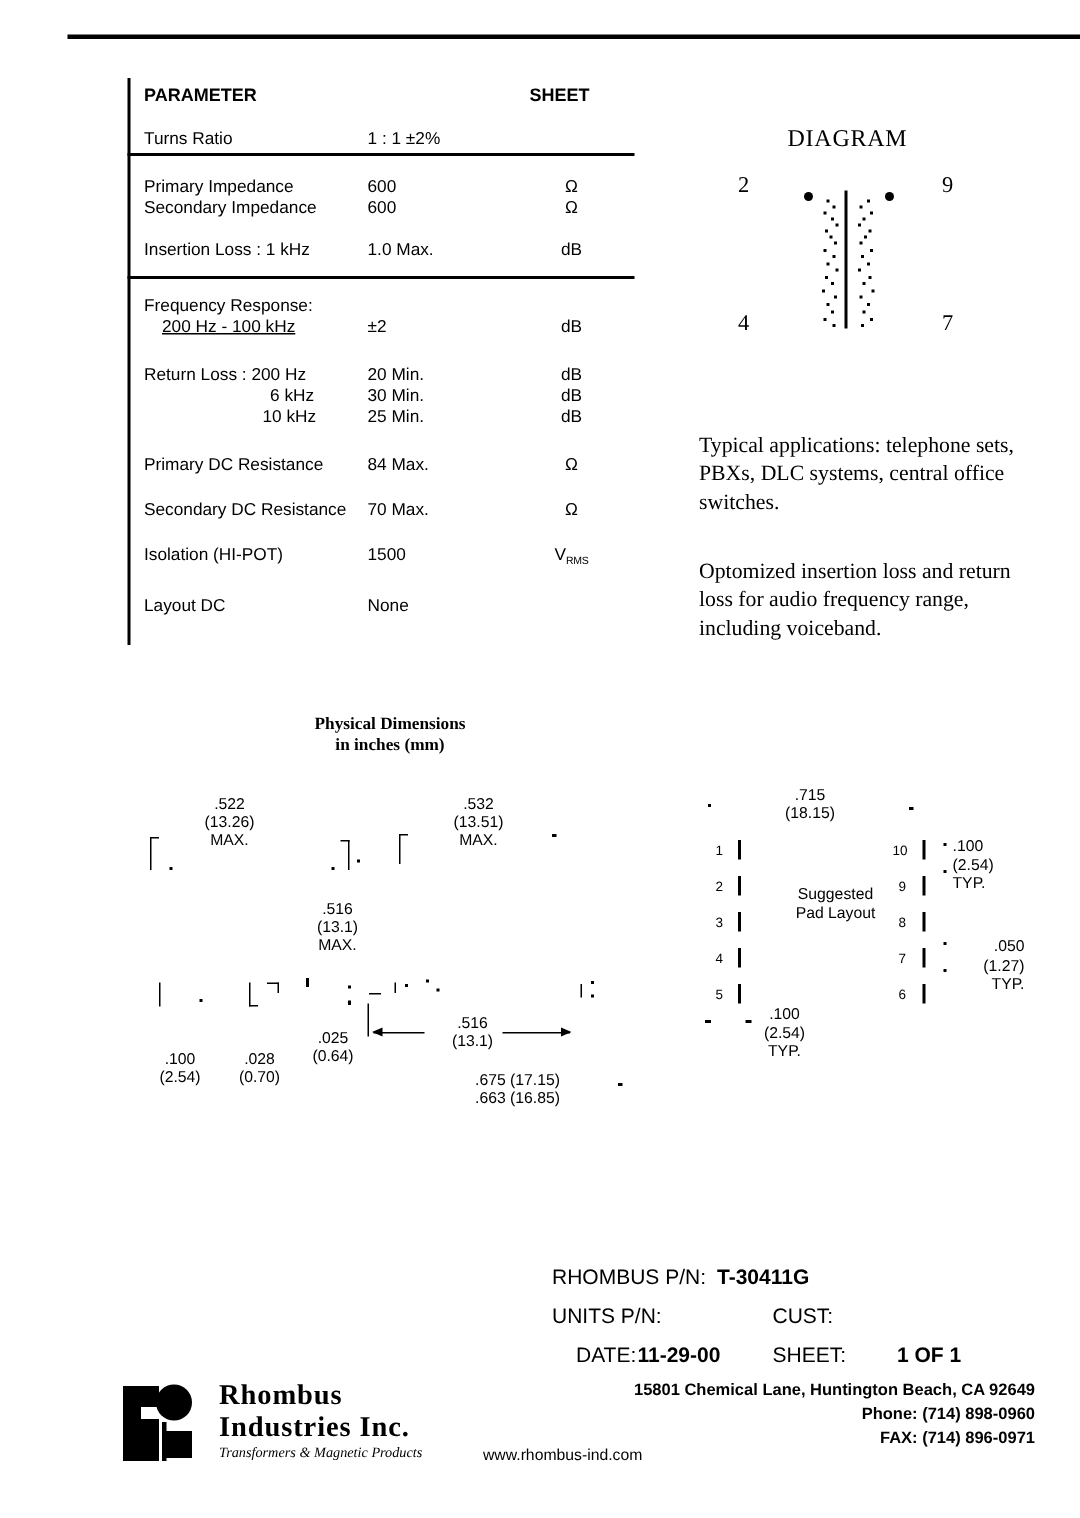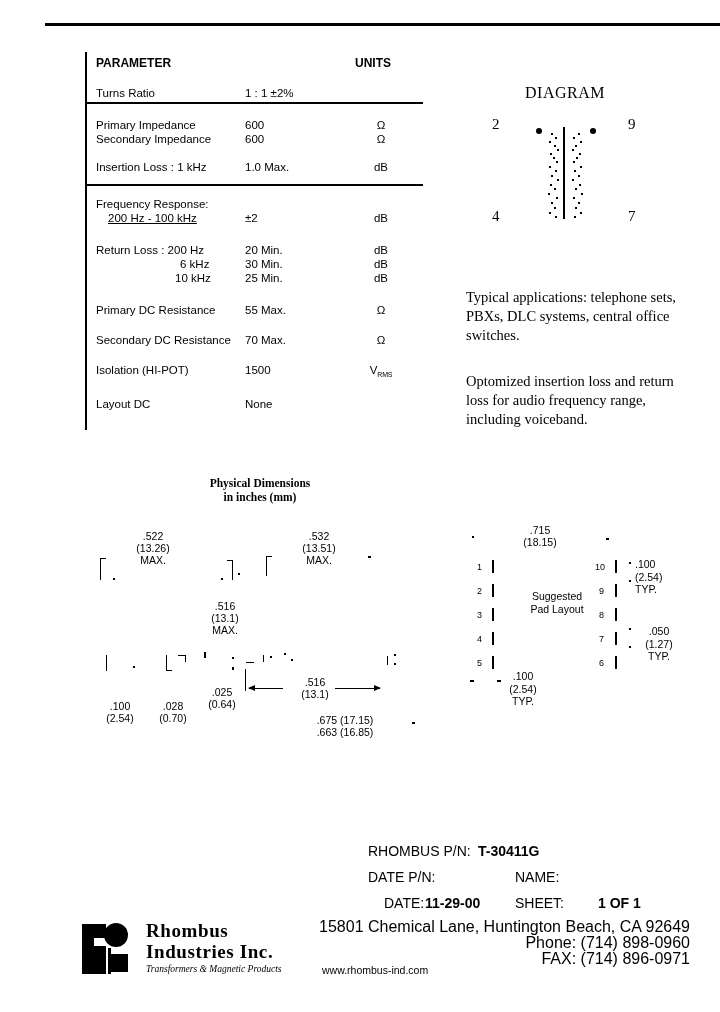--- a/index.html
+++ b/index.html
@@ -270,22 +270,22 @@
     top: 44px;
     font-family: "Liberation Serif", serif;
     font-style: italic;
     font-size: 9.5px;
   }
   .addr {
     position: absolute;
     right: 30px;
     top: 919px;
     text-align: right;
-    font-size: 16px;
-    font-weight: normal;
+    font-size: 11px;
+    font-weight: bold;
     line-height: 16px;
   }
   .website {
     position: absolute;
     left: 322px;
     top: 964px;
     font-size: 10.5px;
   }
 </style>
 </head>
@@ -295,21 +295,21 @@
 
   <div class="top-rule"></div>
 
   <div class="spec-table">
     <div class="vrule"></div>
     <div class="hrule" style="top:50px"></div>
     <div class="hrule" style="top:132px"></div>
 
     <div class="row hdr" style="top:4px">
       <span class="c-param">PARAMETER</span>
-      <span class="c-unit">UNITS</span>
+      <span class="c-unit">SHEET</span>
     </div>
 
     <div class="row" style="top:34px">
       <span class="c-param">Turns Ratio</span>
       <span class="c-val">1 : 1  ±2%</span>
     </div>
 
     <div class="row" style="top:66px">
       <span class="c-param">Primary Impedance</span>
       <span class="c-val">600</span>
@@ -347,21 +347,21 @@
       <span class="c-unit">dB</span>
     </div>
     <div class="row" style="top:219px">
       <span class="c-param" style="left:90px">10 kHz</span>
       <span class="c-val">25 Min.</span>
       <span class="c-unit">dB</span>
     </div>
 
     <div class="row" style="top:251px">
       <span class="c-param">Primary DC Resistance</span>
-      <span class="c-val">55 Max.</span>
+      <span class="c-val">84 Max.</span>
       <span class="c-unit">Ω</span>
     </div>
     <div class="row" style="top:281px">
       <span class="c-param">Secondary DC Resistance</span>
       <span class="c-val">70 Max.</span>
       <span class="c-unit">Ω</span>
     </div>
     <div class="row" style="top:311px">
       <span class="c-param">Isolation (HI-POT)</span>
       <span class="c-val">1500</span>
@@ -528,39 +528,39 @@
 Pad Layout</div>
 
     <div class="tick" style="left:174px; top:42px; width:2px; height:2px"></div>
     <div class="tick" style="left:174px; top:60px; width:2px; height:2px"></div>
     <div class="pad-caption" style="left:180px; top:38px; width:48px; text-align:left">.100
 (2.54)
 TYP.</div>
 
     <div class="tick" style="left:174px; top:108px; width:2px; height:2px"></div>
     <div class="tick" style="left:174px; top:126px; width:2px; height:2px"></div>
-    <div class="pad-caption" style="left:180px; top:105px; width:48px; text-align:center">.050
+    <div class="pad-caption" style="left:180px; top:105px; width:48px; text-align:right">.050
 (1.27)
 TYP.</div>
 
     <div class="tick" style="left:15px; top:160px; width:4px; height:2px"></div>
     <div class="tick" style="left:42px; top:160px; width:4px; height:2px"></div>
     <div class="pad-caption" style="left:42px; top:150px; width:52px">.100
 (2.54)
 TYP.</div>
   </div>
 
   <div class="titleblock">
     <div class="tb-row">
       <span class="tb-label" style="left:0">RHOMBUS P/N:</span>
       <span class="tb-value" style="left:110px">T-30411G</span>
     </div>
     <div class="tb-row">
-      <span class="tb-label" style="left:0">DATE P/N:</span>
-      <span class="tb-label" style="left:147px">NAME:</span>
+      <span class="tb-label" style="left:0">UNITS P/N:</span>
+      <span class="tb-label" style="left:147px">CUST:</span>
     </div>
     <div class="tb-row">
       <span class="tb-label" style="left:16px">DATE:</span>
       <span class="tb-value" style="left:57px">11-29-00</span>
       <span class="tb-label" style="left:147px">SHEET:</span>
       <span class="tb-value" style="left:230px">1  OF  1</span>
     </div>
   </div>
 
   <div class="logo">

